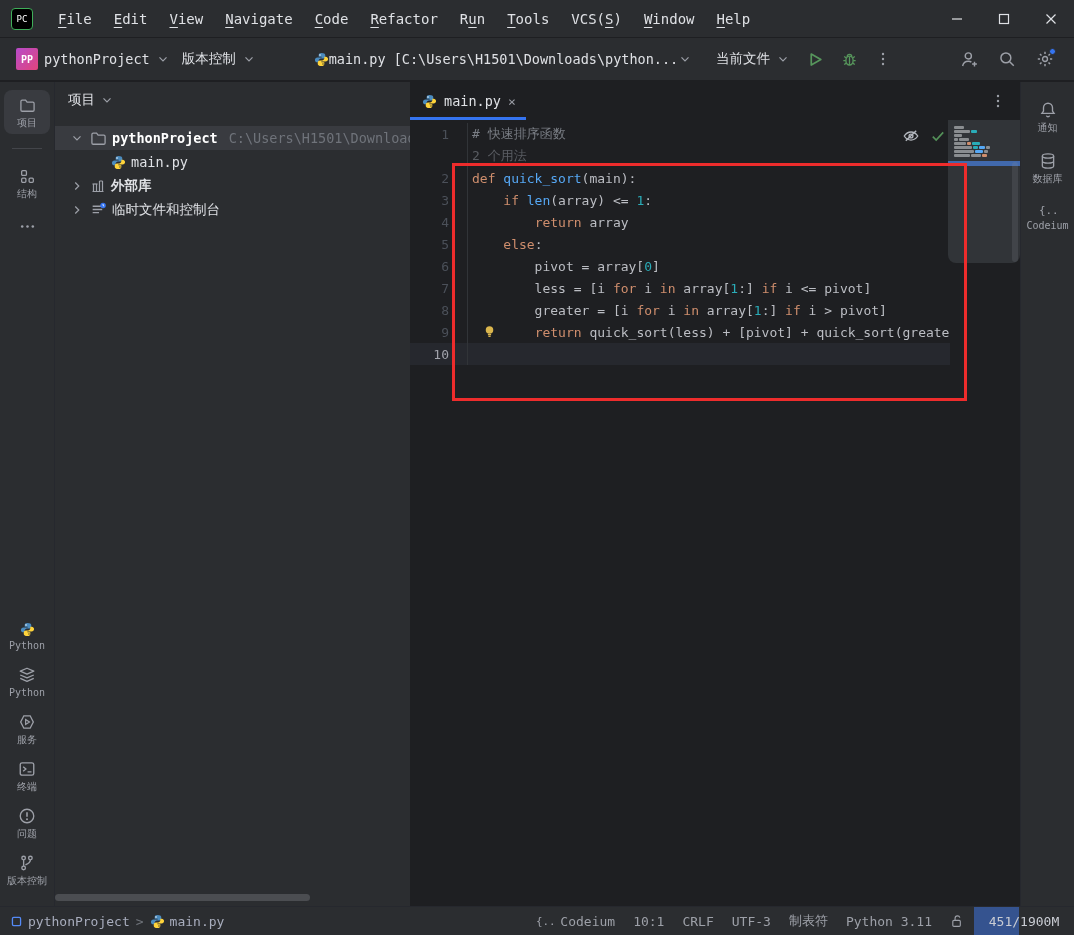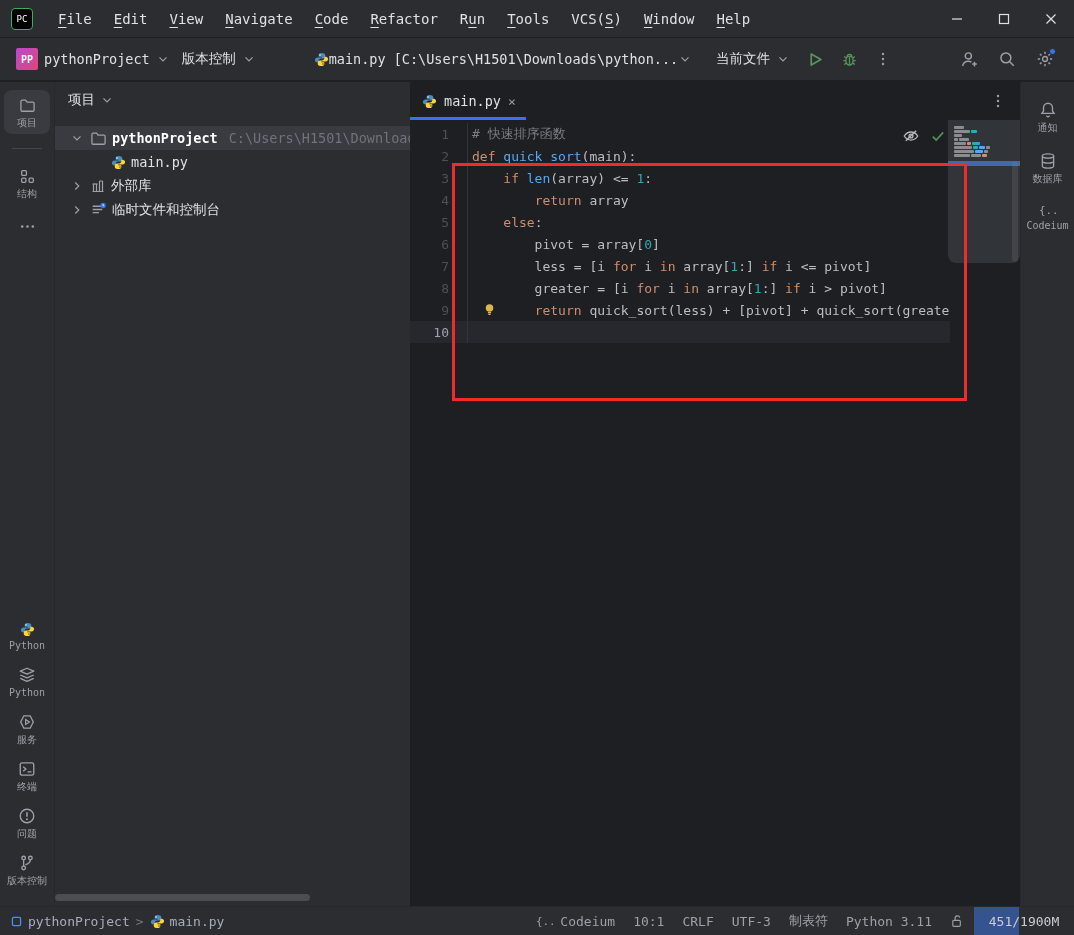--- a/index.html
+++ b/index.html
@@ -348,21 +348,21 @@
             <span style="display: flex;">
               <svg width="15" height="15" viewBox="0 0 16 16">
                 <path d="M8 1C6 1 5 1.9 5 3.2V5h3.2v.8H3.6C2.1 5.8 1 7 1 8.5S2.1 11 3.6 11H5V9.4C5 8.1 6.1 7 7.4 7h2.4C11 7 12 6.1 12 4.8V3.2C12 1.9 10.5 1 8 1z" fill="#4B8BBE"></path>
                 <circle cx="6.4" cy="3.1" r=".8" fill="#fff"></circle>
                 <path d="M8 15c2 0 3-.9 3-2.2V11H7.8v-.8h4.6c1.5 0 2.6-1.2 2.6-2.7S13.9 5 12.4 5H11v1.6C11 7.9 9.9 9 8.6 9H6.2C5 9 4 9.9 4 11.2v1.6C4 14.1 5.5 15 8 15z" fill="#FFD43B"></path>
                 <circle cx="9.6" cy="12.9" r=".8" fill="#463f27"></circle>
               </svg>
             </span>
             <span class="tree-label">main.py</span>
           </div>
-          <div class="tree-row" style="padding-left: 14px;">
+          <div class="tree-row" style="padding-left: 14px; font-weight: bold;">
             <span class="tree-chev">
               <svg width="14" height="14" viewBox="0 0 16 16">
                 <path d="M6 4l4 4-4 4" fill="none" stroke="#9DA0A8" stroke-width="1.4"></path>
               </svg>
             </span>
             <span style="display: flex;">
               <svg width="16" height="16" viewBox="0 0 16 16">
                 <path d="M2.5 13.5h11M3.5 6v7.5M6.5 6v7.5M9.5 3v10.5M12.5 3v10.5M9.5 3h3" fill="none" stroke="#9DA0A8" stroke-width="1.2"></path>
                 <path d="M2.5 6h5" stroke="#9DA0A8" stroke-width="1.2"></path>
               </svg>
@@ -412,20 +412,24 @@
               </svg>
             </span>
           </div>
       </div>
       <div class="code-area">
         <div class="code-lines" id="code-lines">
             <div class="code-row">
               <div class="gutter">1</div>
               <div class="code-text"><span class="com"># 快速排序函数</span></div>
             </div>
+            <div class="code-row inlay-row">
+              <div class="gutter"></div>
+              <div class="code-text">2 个用法</div>
+            </div>
             <div class="code-row">
               <div class="gutter">2</div>
               <div class="code-text"><span class="kw">def </span><span class="fn">quick_sort</span><span class="tx">(main):</span></div>
             </div>
             <div class="code-row">
               <div class="gutter">3</div>
               <div class="code-text"><span class="tx">    </span><span class="kw">if </span><span class="fn">len</span><span class="tx">(array) &lt;= </span><span class="num">1</span><span class="tx">:</span></div>
             </div>
             <div class="code-row">
               <div class="gutter">4</div>

